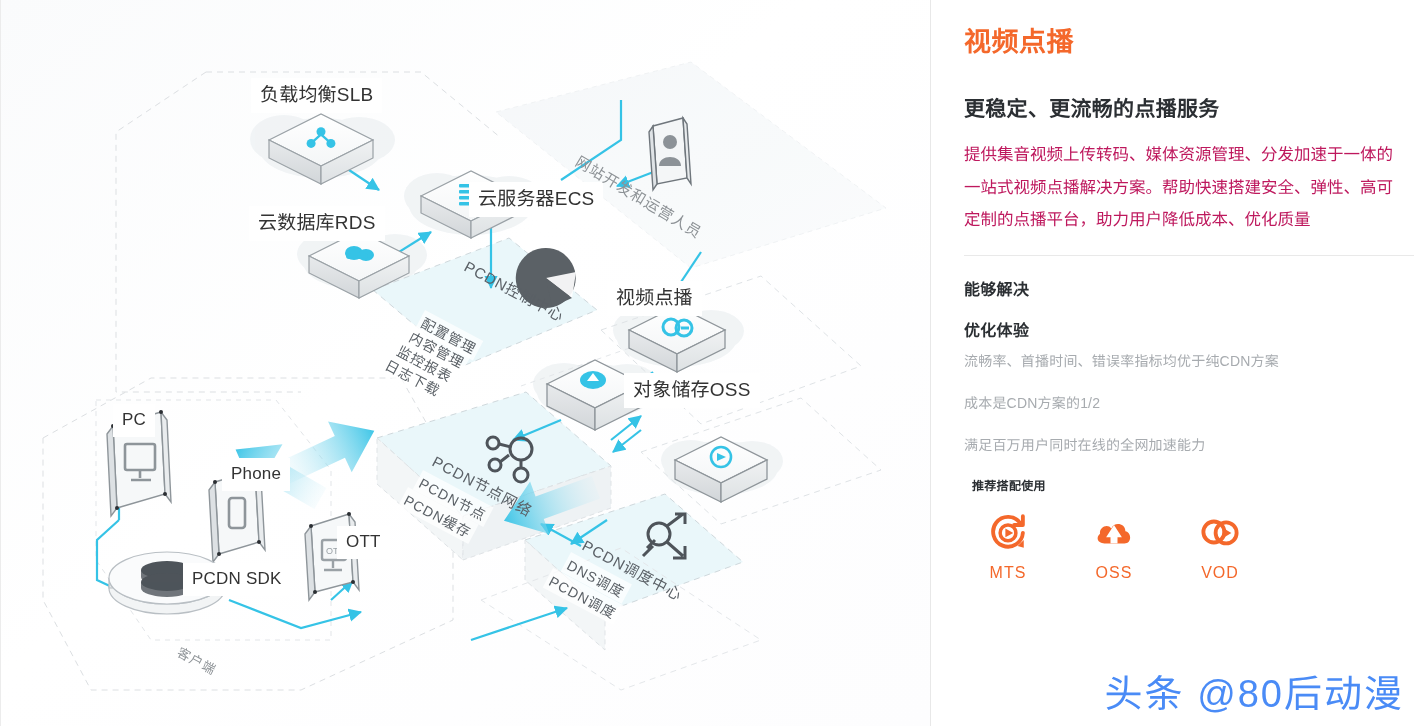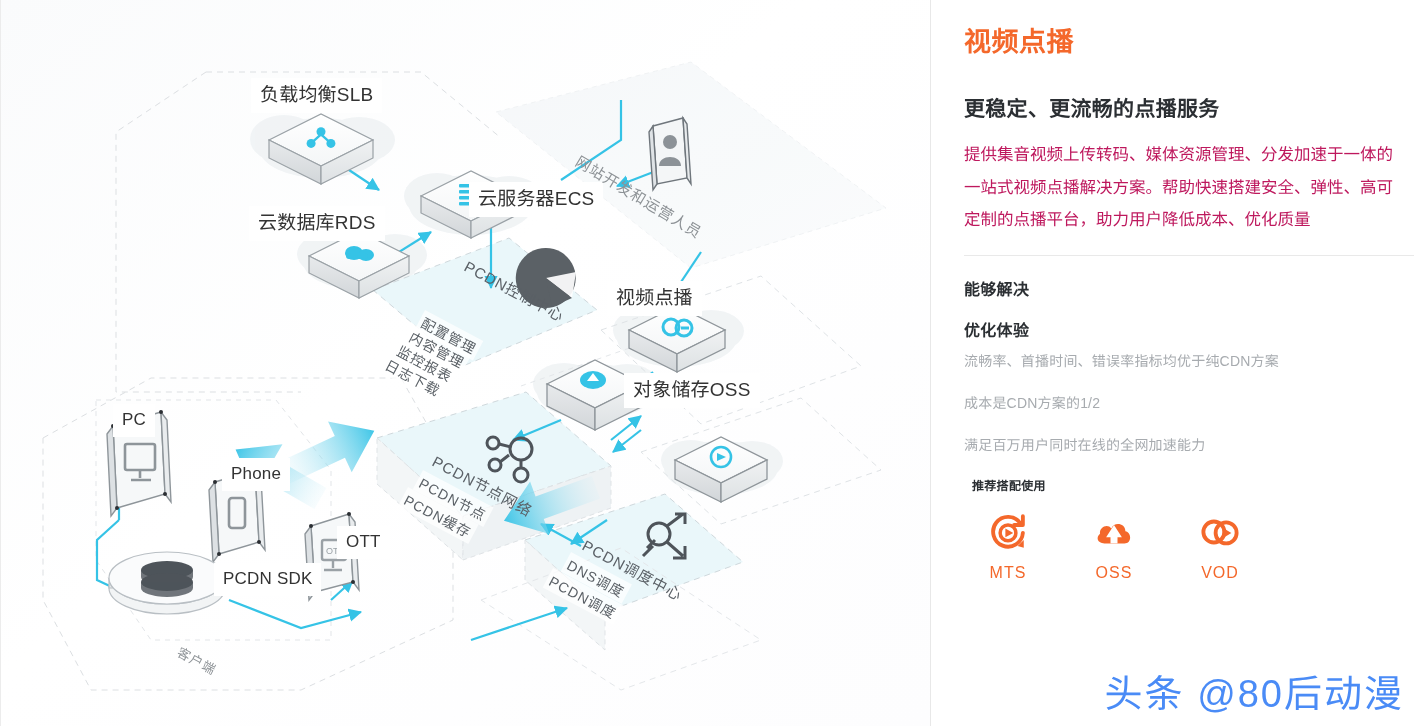--- a/index.html
+++ b/index.html
@@ -366,21 +366,21 @@
     </svg>
 
     <div class="chip" style="left:250px;top:78px;text-align:right;">负载均衡SLB</div>
     <div class="chip" style="left:248px;top:206px;">云数据库RDS</div>
     <div class="chip" style="left:468px;top:182px;">云服务器ECS</div>
     <div class="chip" style="left:606px;top:281px;">视频点播</div>
     <div class="chip" style="left:623px;top:373px;">对象储存OSS</div>
     <div class="chip lat sm" style="left:112px;top:404px;">PC</div>
     <div class="chip lat sm" style="left:221px;top:458px;">Phone</div>
     <div class="chip lat sm" style="left:336px;top:526px;">OTT</div>
-    <div class="chip lat sm" style="left:182px;top:563px;margin-left:31px;">PCDN SDK</div>
+    <div class="chip lat sm" style="left:182px;top:563px;">PCDN SDK</div>
 
     <div class="iso-text" style="left:582px;top:150px;transform:rotate(31deg);font-size:15px;">网站开发和运营人员</div>
     <div class="iso-text" style="left:182px;top:642px;transform:rotate(28deg);font-size:13px;">客户端</div>
 
     <div class="iso-text dark" style="left:470px;top:255px;transform:rotate(28deg);font-size:15px;">PCDN控制中心</div>
     <div class="iso-text dark chipbg" style="left:424px;top:310px;transform:rotate(28deg);font-size:14px;">配置管理</div>
     <div class="iso-text dark chipbg" style="left:412px;top:324px;transform:rotate(28deg);font-size:14px;">内容管理</div>
     <div class="iso-text dark chipbg" style="left:400px;top:338px;transform:rotate(28deg);font-size:14px;">监控报表</div>
     <div class="iso-text dark chipbg" style="left:388px;top:352px;transform:rotate(28deg);font-size:14px;">日志下载</div>
 

